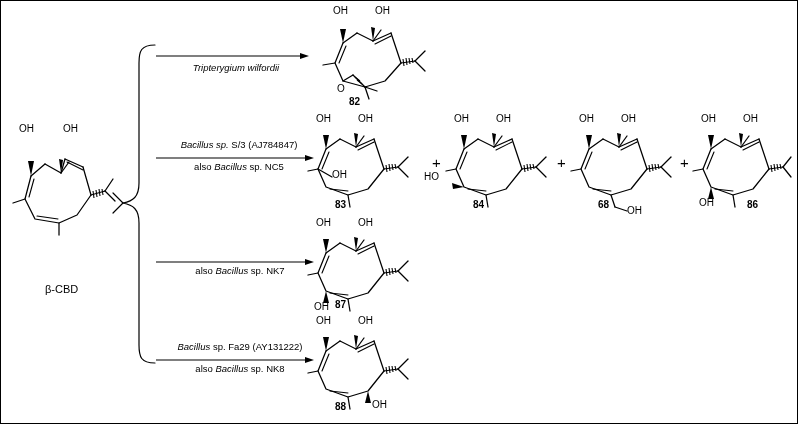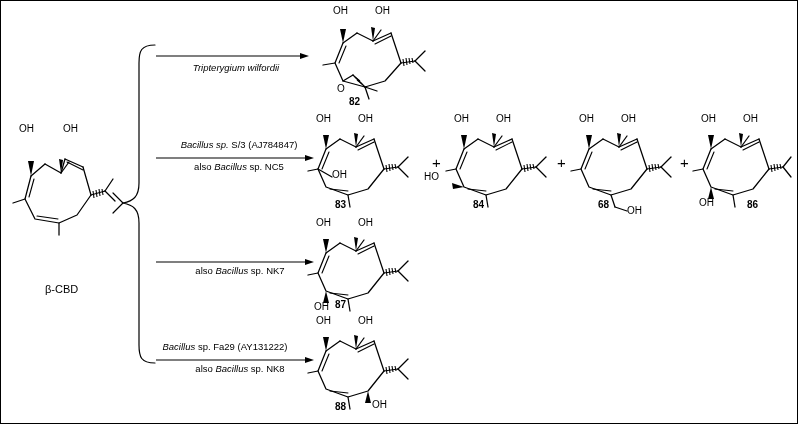--- a/index.html
+++ b/index.html
@@ -311,21 +311,21 @@
       <polygon class="wedge" points="50,28 48,14 52,15"></polygon>
       <path class="bond" d="M50,28 L58,17"></path>
       <polygon class="wedge" points="20,68 17,80 23,80"></polygon>
     </svg>
     <div class="abs subst" style="left:10px;top:-6px;">OH</div>
     <div class="abs subst" style="left:52px;top:-6px;">OH</div>
     <div class="abs subst" style="left:8px;top:78px;">OH</div>
   </div>
   <div class="abs cpd-num" style="left:334px;top:298px;width:36px;">87</div>
 
-  <div class="abs cond" style="left:140px;top:340px;width:168px;">
+  <div class="abs cond" style="left:155px;top:340px;width:168px;">
     <span class="lbl-it">Bacillus</span><span> sp. Fa29 (AY131222)</span>
   </div>
   <div class="abs" style="left:155px;top:354px;">
     <svg width="160" height="12" viewBox="0 0 160 12">
       <line class="arrowline" x1="0" y1="5" x2="151" y2="5"></line>
       <polygon class="wedge" points="158,5 149,2 149,8"></polygon>
     </svg>
   </div>
   <div class="abs cond" style="left:155px;top:362px;width:168px;">
     <span>also </span><span class="lbl-it">Bacillus</span><span> sp. NK8</span>

